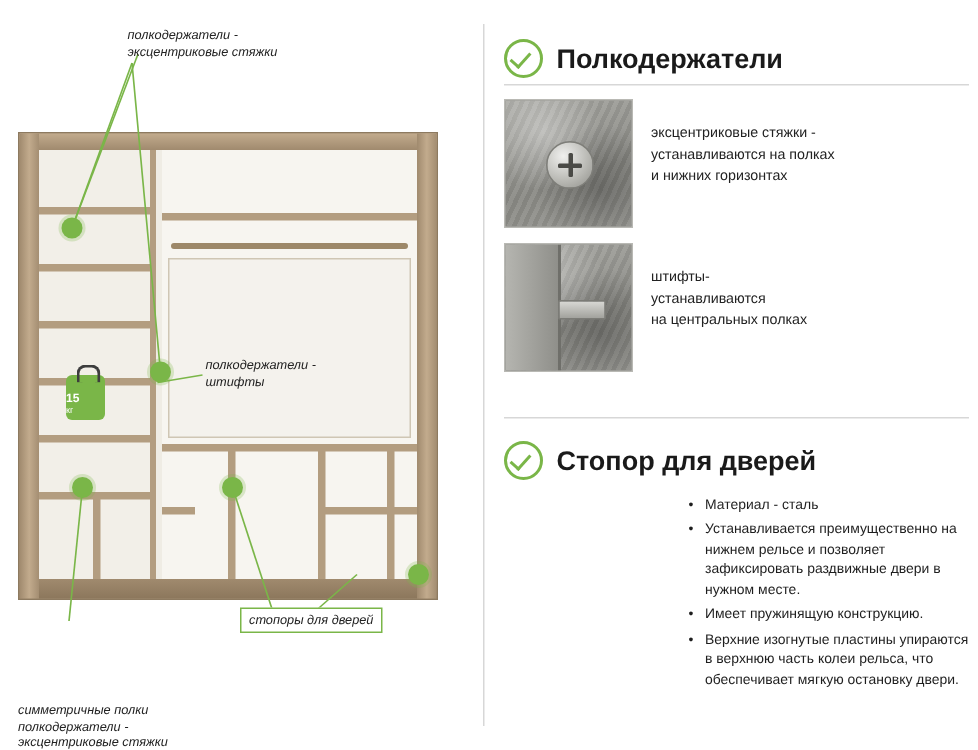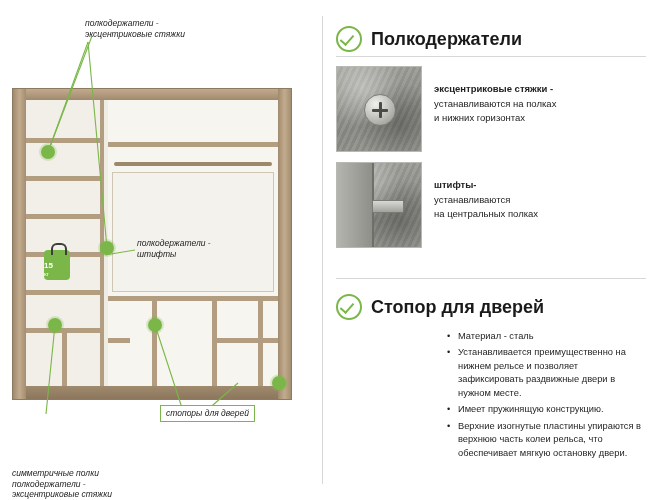--- a/index.html
+++ b/index.html
@@ -261,39 +261,40 @@
     border: 1px solid #7b7b76;
     border-radius: 1px;
   }
 
   .photo-text {
     position: absolute;
     font-size: 9.5px;
     color: #222;
     line-height: 1.55;
   }
-  .photo-text b { font-weight: bold; }
+  .photo-text b { font-weight: normal; }
 
   .bullets {
     position: absolute;
     left: 446px;
     top: 330px;
     width: 195px;
     font-size: 9.3px;
     color: #1e1e1e;
     line-height: 1.45;
   }
   .bullets ul {
     margin: 0;
     padding-left: 12px;
     list-style: none;
   }
   .bullets li {
     position: relative;
     margin-bottom: 3px;
+    margin-left: 12px;
   }
   .bullets li::before {
     content: "\2022";
     position: absolute;
     left: -11px;
     top: 0;
     color: #1e1e1e;
   }
 </style>
 </head>

